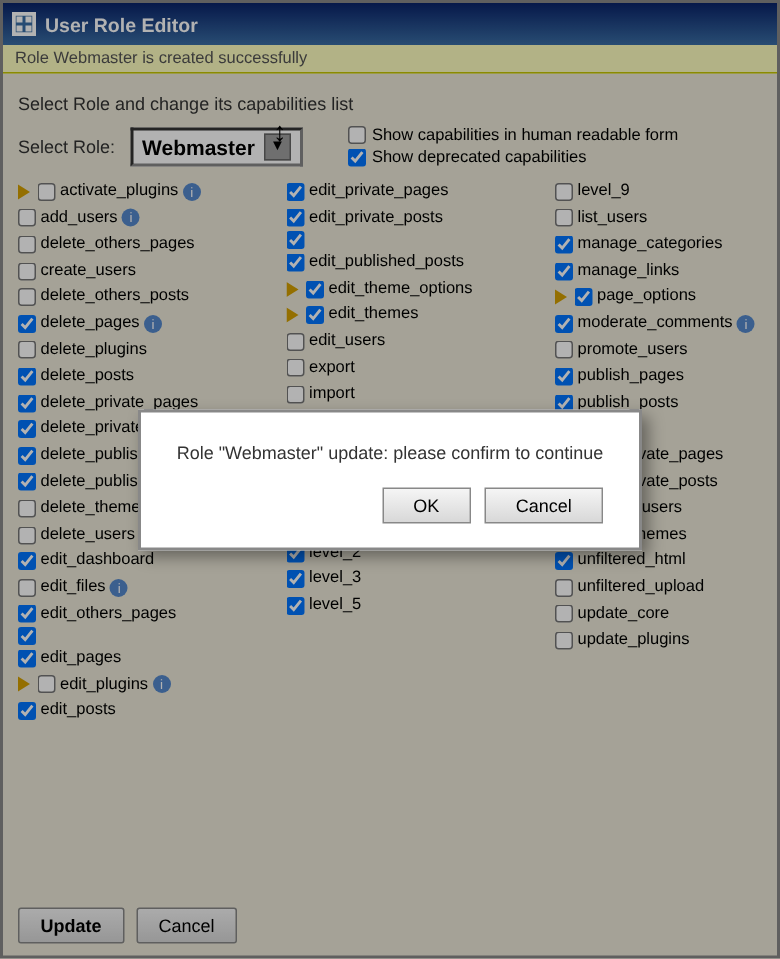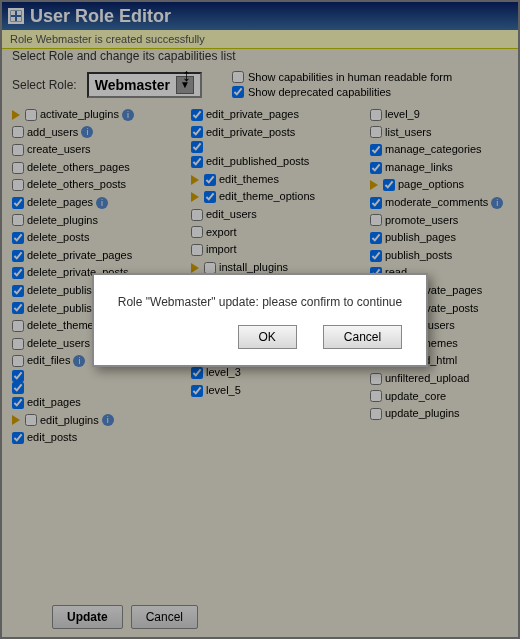--- a/index.html
+++ b/index.html
@@ -32,33 +32,33 @@
       width: 16px;
       height: 16px;
       background: #fff;
       display: flex;
       align-items: center;
       justify-content: center;
       font-size: 10px;
       color: #333;
     }
     .title-text {
-      font-size: 18px;
+      font-size: 13px;
       font-weight: bold;
       color: white;
     }
     .success-bar {
       background: #ffffc0;
       border-bottom: 1px solid #c8c800;
       padding: 3px 8px;
       font-size: 11px;
       color: #555;
     }
     .content {
-      padding: 0 10px;
+      padding: 13px 10px;
       flex: 1;
       overflow: hidden;
     }
     .select-role-label {
       font-size: 12px;
       color: #333;
       margin-bottom: 8px;
     }
     .role-row {
       display: flex;
@@ -163,21 +163,20 @@
     .btn {
       padding: 4px 14px;
       border: 1px solid #888;
       background: linear-gradient(to bottom, #f5f5f5, #d8d8d8);
       cursor: pointer;
       font-size: 12px;
       border-radius: 2px;
     }
     .btn-update {
       font-weight: bold;
-      margin-left: 40px;
     }
     
     .dialog-overlay {
       position: absolute;
       top: 0; left: 0; right: 0; bottom: 0;
       background: rgba(0,0,0,0.3);
       display: flex;
       align-items: center;
       justify-content: center;
       z-index: 100;
@@ -190,21 +189,21 @@
       box-shadow: 4px 4px 10px rgba(0,0,0,0.4);
     }
     .dialog-message {
       font-size: 12px;
       margin-bottom: 16px;
       color: #333;
     }
     .dialog-buttons {
       display: flex;
       justify-content: flex-end;
-      gap: 26px;
+      gap: 9px;
     }
     .dialog-btn {
       padding: 4px 20px;
       border: 1px solid #888;
       background: linear-gradient(to bottom, #f5f5f5, #d8d8d8);
       cursor: pointer;
       font-size: 12px;
     }
     .window-wrapper {
       position: relative;
@@ -266,25 +265,25 @@
               <span>activate_plugins</span>
               <span class="info-icon">i</span>
             </div>
             <div class="cap-item">
               <input type="checkbox" style="">
               <span>add_users</span>
               <span class="info-icon">i</span>
             </div>
             <div class="cap-item">
               <input type="checkbox" style="">
+              <span>delete_others_pages</span>
+            </div>
+            <div class="cap-item">
+              <input type="checkbox" style="">
               <span>create_users</span>
-            </div>
-            <div class="cap-item">
-              <input type="checkbox" style="">
-              <span>delete_others_pages</span>
             </div>
             <div class="cap-item">
               <input type="checkbox" style="">
               <span>delete_others_posts</span>
             </div>
             <div class="cap-item">
               <input type="checkbox" checked="" style="">
               <span>delete_pages</span>
               <span class="info-icon">i</span>
             </div>
@@ -314,26 +313,31 @@
             </div>
             <div class="cap-item">
               <input type="checkbox" style="">
               <span>delete_themes</span>
             </div>
             <div class="cap-item">
               <input type="checkbox" style="">
               <span>delete_users</span>
             </div>
             <div class="cap-item">
+              <input type="checkbox" checked="" style="">
+              <span>edit_dashboard</span>
+            </div>
+            <div class="cap-item">
               <input type="checkbox" style="">
               <span>edit_files</span>
               <span class="info-icon">i</span>
             </div>
             <div class="cap-item">
               <input type="checkbox" checked="" style="">
+              <span>edit_others_pages</span>
             </div>
             <div class="cap-item">
               <input type="checkbox" checked="" style="">
             </div>
             <div class="cap-item">
               <input type="checkbox" checked="" style="">
               <span>edit_pages</span>
             </div>
             <div class="cap-item">
               <span class="arrow-marker"></span>
@@ -358,26 +362,26 @@
             <div class="cap-item">
               <input type="checkbox" checked="" style="">
             </div>
             <div class="cap-item">
               <input type="checkbox" checked="" style="">
               <span>edit_published_posts</span>
             </div>
             <div class="cap-item">
               <span class="arrow-marker"></span>
               <input type="checkbox" checked="" style="">
+              <span>edit_theme_options</span>
+            </div>
+            <div class="cap-item">
+              <span class="arrow-marker"></span>
+              <input type="checkbox" checked="" style="">
               <span>edit_themes</span>
-            </div>
-            <div class="cap-item">
-              <span class="arrow-marker"></span>
-              <input type="checkbox" checked="" style="">
-              <span>edit_theme_options</span>
             </div>
             <div class="cap-item">
               <input type="checkbox" style="">
               <span>edit_users</span>
             </div>
             <div class="cap-item">
               <input type="checkbox" style="">
               <span>export</span>
             </div>
             <div class="cap-item">

